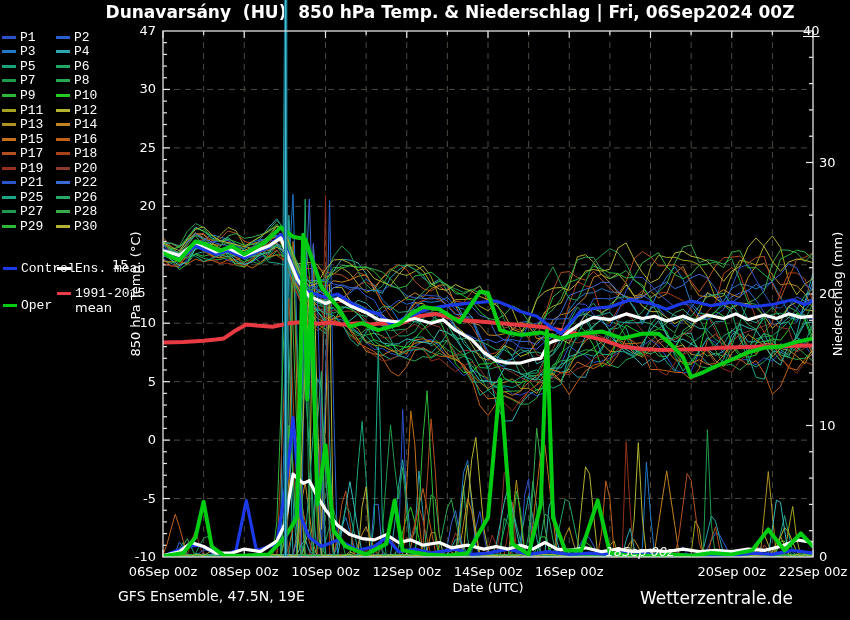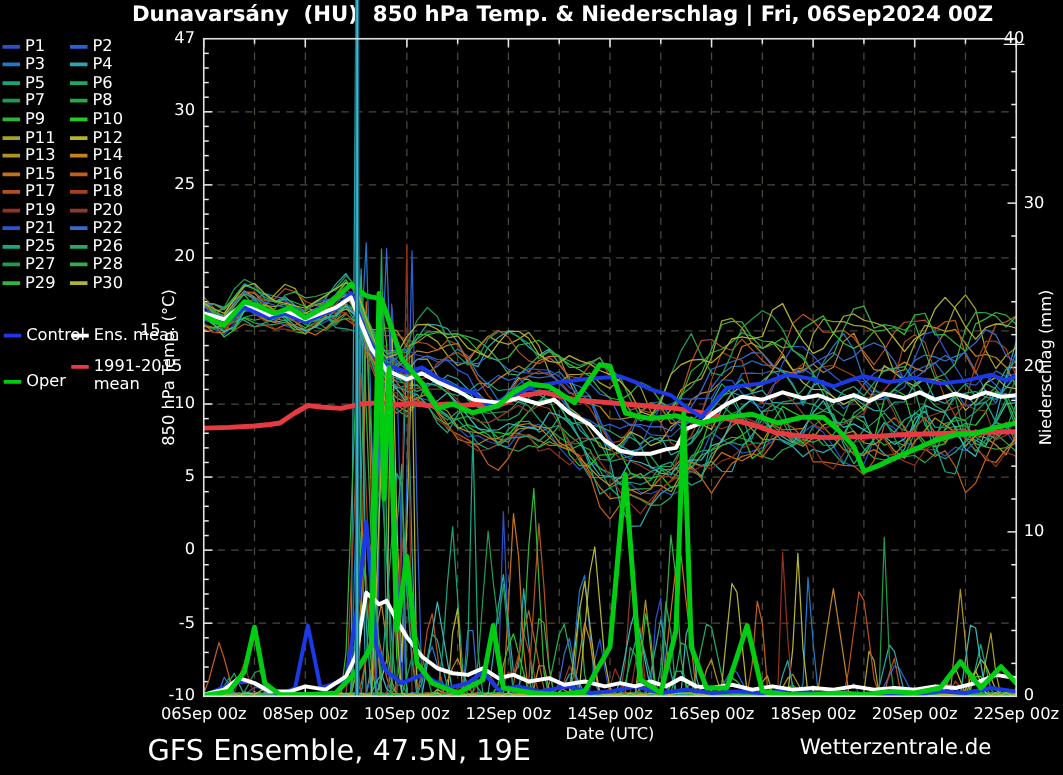--- a/index.html
+++ b/index.html
@@ -3,29 +3,29 @@
 <meta charset="utf-8">
 <style>
   html,body{margin:0;padding:0;background:#000;}
   .page{position:relative;width:850px;height:620px;background:#000;overflow:hidden;
         font-family:"DejaVu Sans","Liberation Sans",sans-serif;color:#fff;}
   .title{position:absolute;top:2px;left:50px;width:800px;text-align:center;
          font-size:17px;font-weight:bold;white-space:pre;color:#fff;}
   svg{position:absolute;top:0;left:0;}
   .legend{position:absolute;left:2px;top:30px;width:160px;font-size:13px;}
   .leg-row{display:flex;height:14.55px;align-items:center;}
-  .leg-entry{display:flex;align-items:center;}
+  .leg-entry{display:flex;align-items:center;font-family:Liberation Mono, monospace;}
   .leg-col1{width:54px;}
   .swatch{display:inline-block;width:14px;height:3px;margin-right:4px;flex:none;}
   .leg-abs{position:absolute;display:flex;align-items:center;font-size:13px;}
   .ylabel{position:absolute;width:220px;height:16px;font-size:13px;text-align:center;
           transform:rotate(-90deg);color:#fff;}
   .ticklab{position:absolute;font-size:13px;color:#fff;}
   .xlabel{position:absolute;left:408px;top:580px;width:160px;text-align:center;font-size:13px;}
-  .footer-left{position:absolute;left:118px;top:588px;font-size:23px;}
+  .footer-left{position:absolute;left:118px;top:588px;font-size:14px;}
   .footer-right{position:absolute;left:500px;top:588px;width:293px;text-align:right;font-size:17px;}
 </style>
 </head>
 <body>
 
 <div class="page">
   <div class="title">Dunavarsány  (HU)  850 hPa Temp. &amp; Niederschlag | Fri, 06Sep2024 00Z</div>
   <div class="legend" id="legend">
       <div class="leg-row">
         <span class="leg-entry leg-col1">
@@ -407,20 +407,20 @@
       <div class="ticklab" style="left: 819px; top: 417.5px; width: 30px;">10</div>
       <div class="ticklab" style="left: 819px; top: 286px; width: 30px;">20</div>
       <div class="ticklab" style="left: 819px; top: 154.5px; width: 30px;">30</div>
       <div class="ticklab" style="left: 803px; top: 23px; width: 30px; text-decoration: underline;">40</div>
       <div class="ticklab" style="left: 118px; top: 564px; width: 90px; text-align: center;">06Sep 00z</div>
       <div class="ticklab" style="left: 199.25px; top: 564px; width: 90px; text-align: center;">08Sep 00z</div>
       <div class="ticklab" style="left: 280.5px; top: 564px; width: 90px; text-align: center;">10Sep 00z</div>
       <div class="ticklab" style="left: 361.75px; top: 564px; width: 90px; text-align: center;">12Sep 00z</div>
       <div class="ticklab" style="left: 443px; top: 564px; width: 90px; text-align: center;">14Sep 00z</div>
       <div class="ticklab" style="left: 524.25px; top: 564px; width: 90px; text-align: center;">16Sep 00z</div>
-      <div class="ticklab" style="left: 605.5px; top: 564px; width: 90px; text-align: center;">18Sep 00z</div>
+      <div class="ticklab" style="left: 605.5px; top: 544px; width: 90px;  font-style: italic;">18Sep 00z</div>
       <div class="ticklab" style="left: 686.75px; top: 564px; width: 90px; text-align: center;">20Sep 00z</div>
       <div class="ticklab" style="left: 768px; top: 564px; width: 90px; text-align: center;">22Sep 00z</div>
     </div>
   <div class="xlabel">Date (UTC)</div>
   <div class="footer-left">GFS Ensemble, 47.5N, 19E</div>
   <div class="footer-right">Wetterzentrale.de</div>
 </div>
 
 </body></html>

